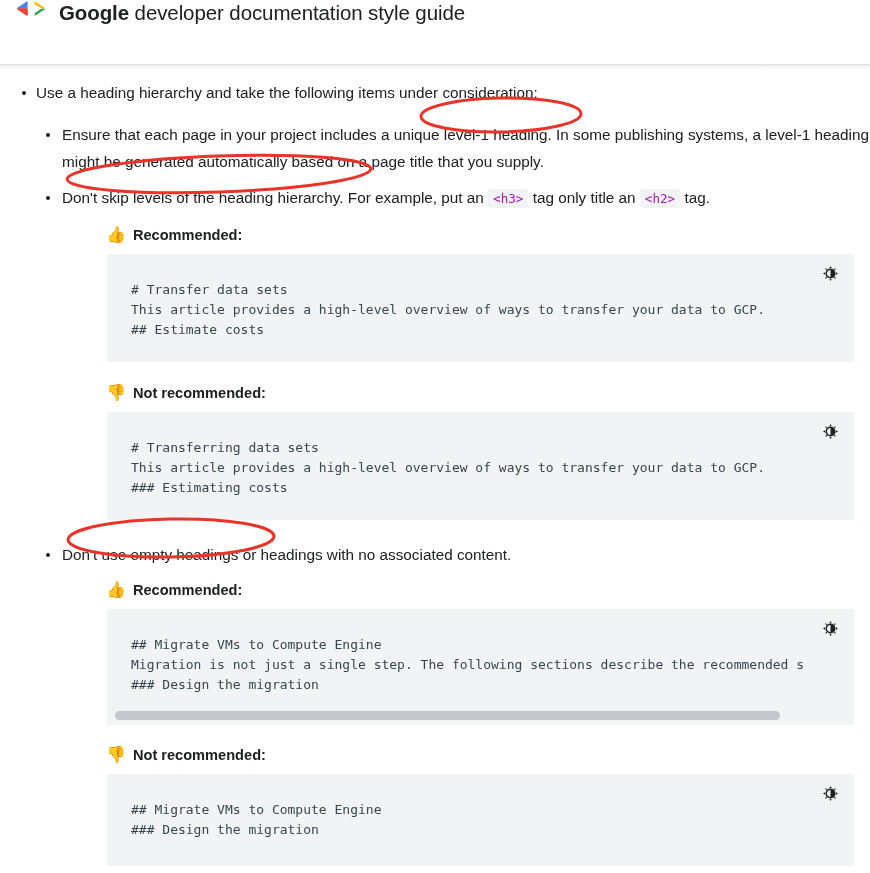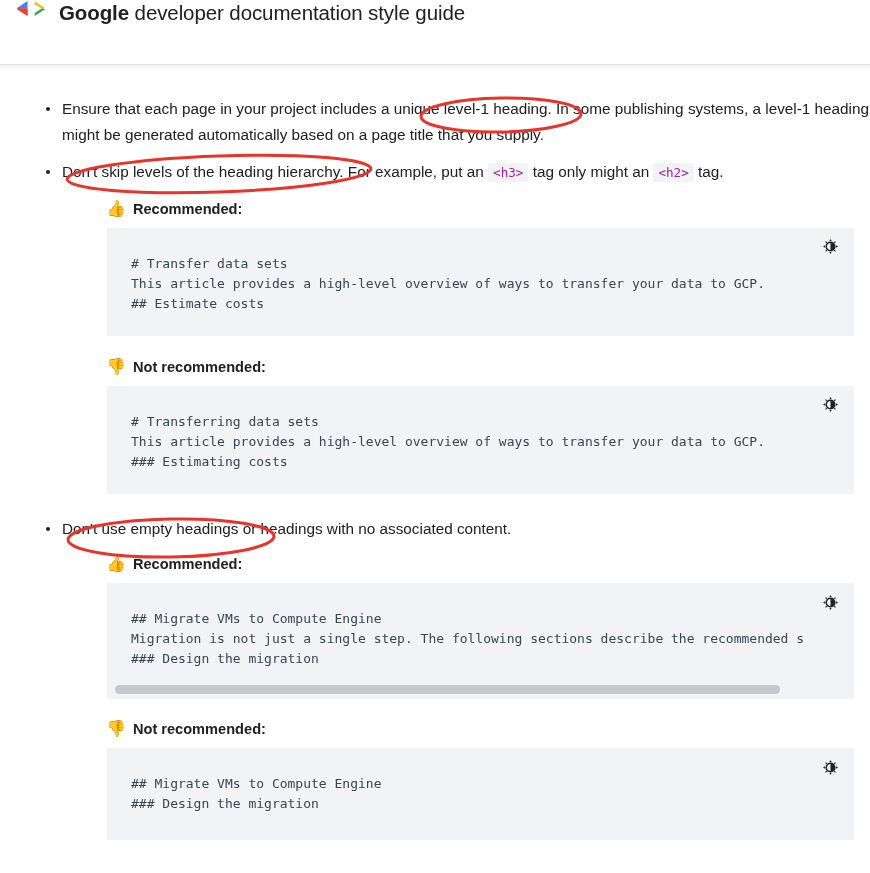--- a/index.html
+++ b/index.html
@@ -215,33 +215,38 @@
         </svg>
       </span>
       <span class="brand-text"><span class="brand-google">Google</span><span class="brand-rest"> developer documentation style guide</span></span>
     </div>
 
   </div>
   <div class="header-shadow"></div>
 
   <div class="content">
 
+    <ul class="lvl1">
+      <li class="bullet">
+        <span>Use a heading hierarchy and take the following items under consideration:</span>
+      </li>
+    </ul>
 
     <div class="row-gap-a"></div>
 
     <ul class="lvl2">
 
       <li class="bullet lvl2-item">
         <span>Ensure that each page in your project includes a unique level-1 heading. In some publishing systems, a level-1 heading might be generated automatically based on a page title that you supply.</span>
       </li>
 
       <div class="row-gap-b"></div>
 
       <li class="bullet lvl2-item">
-        <span>Don't skip levels of the heading hierarchy. For example, put an </span><code class="inline">&lt;h3&gt;</code><span> tag only might an </span><code class="inline">&lt;h2&gt;</code><span> tag.</span>
+        <span>Don't skip levels of the heading hierarchy. For example, put an </span><code class="inline">&lt;h3&gt;</code><span> tag only title an </span><code class="inline">&lt;h2&gt;</code><span> tag.</span>
       </li>
     </ul>
 
     <div style="height:16px"></div>
     <div class="rec-label">
       <span class="thumb thumb-up">👍</span>
       <span>Recommended:</span>
     </div>
     <div class="codeblock">
       <div class="dark-toggle">

